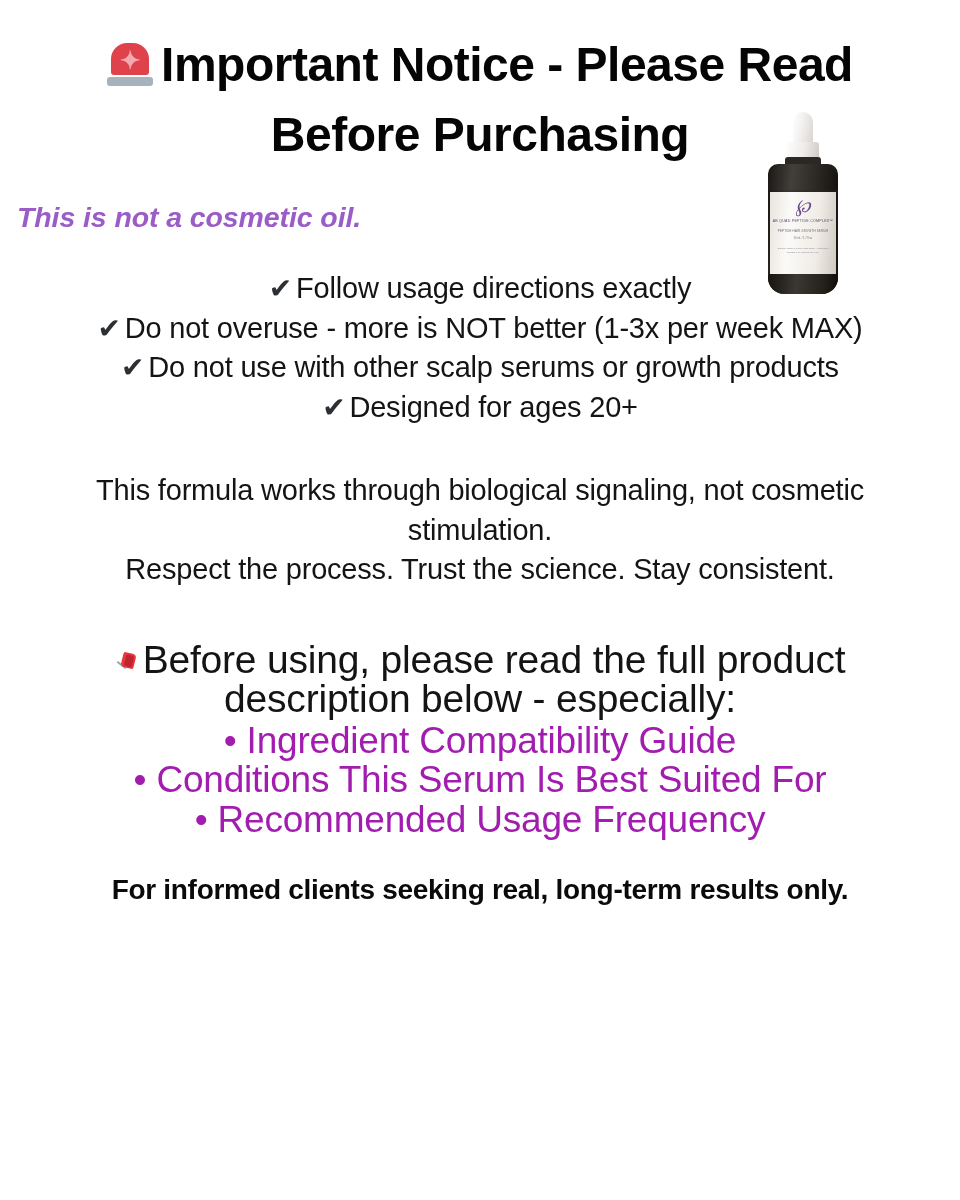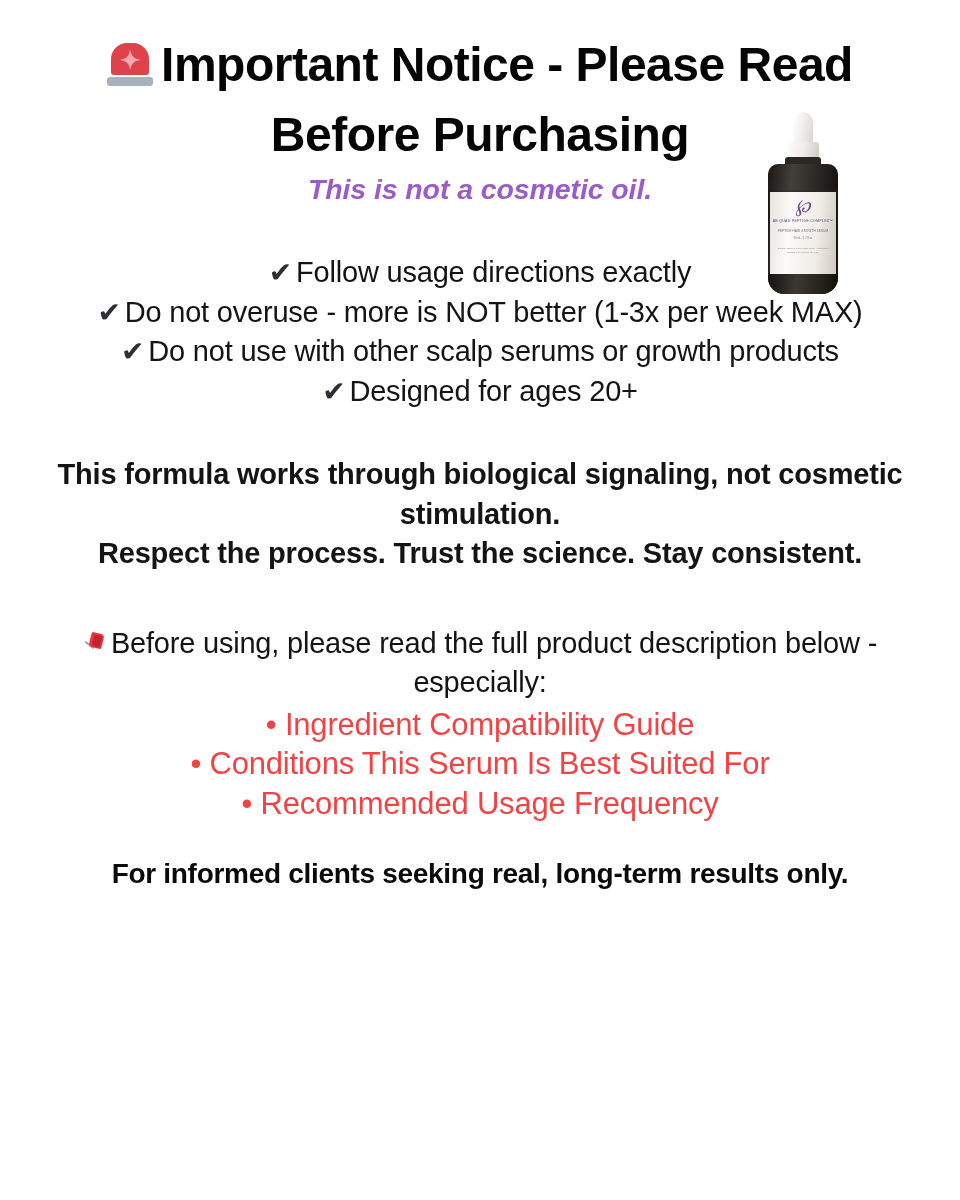--- a/index.html
+++ b/index.html
@@ -200,36 +200,37 @@
     bottom: 0px;
     width: 70px;
     height: 22px;
     background: linear-gradient(95deg, #15130f 0%, #3b3732 40%, #232019 80%, #0e0c0a 100%);
     border-radius: 6px 6px 18px 18px;
   }
 
   
   .purple-block {
     position: relative;
-    text-align: center;
-    padding: 0 0;
+    text-align: left;
+    margin-top: 28px;
+    padding: 0 17px;
     z-index: 2;
   }
   .purple-line {
     color: #9a5cc6;
     font-weight: bold;
     font-style: italic;
     font-size: 28.5px;
     line-height: 40px;
     letter-spacing: -0.1px;
   }
 
   
   .checklist {
-    margin-top: 44px;
+    margin-top: 32px;
     text-align: center;
   }
   .check-line {
     font-size: 29px;
     line-height: 39.5px;
     color: #141414;
     letter-spacing: -0.2px;
     white-space: nowrap;
   }
   .check-mark {
@@ -237,37 +238,36 @@
     color: #2c2f33;
     margin-right: 4px;
   }
   .check-line b { font-weight: normal; }
 
   
   .para-block {
     margin-top: 44px;
     text-align: center;
     padding: 0 30px;
-    font-weight: bold;
   }
   .para-line {
     font-size: 29px;
     line-height: 39.5px;
     color: #141414;
     letter-spacing: -0.2px;
   }
 
   
   .read-block {
     margin-top: 50px;
     text-align: center;
     padding: 0 30px;
   }
   .read-line {
-    font-size: 29px;
+    font-size: 39px;
     line-height: 39.5px;
     color: #141414;
     letter-spacing: -0.2px;
   }
   .pin-icon {
     display: inline-block;
     position: relative;
     width: 24px;
     height: 26px;
     vertical-align: -5px;
@@ -302,23 +302,23 @@
     background: #9aa3ad;
     transform: rotate(38deg);
     border-radius: 1px;
   }
 
   .bullets {
     margin-top: 2px;
     text-align: center;
   }
   .bullet-line {
-    font-size: 31px;
+    font-size: 37px;
     line-height: 39.5px;
-    color: #ef4444;
+    color: #a21caf;
     letter-spacing: -0.2px;
   }
 
   
   .footer-block {
     margin-top: 32px;
     text-align: center;
   }
   .footer-line {
     font-size: 28px;

